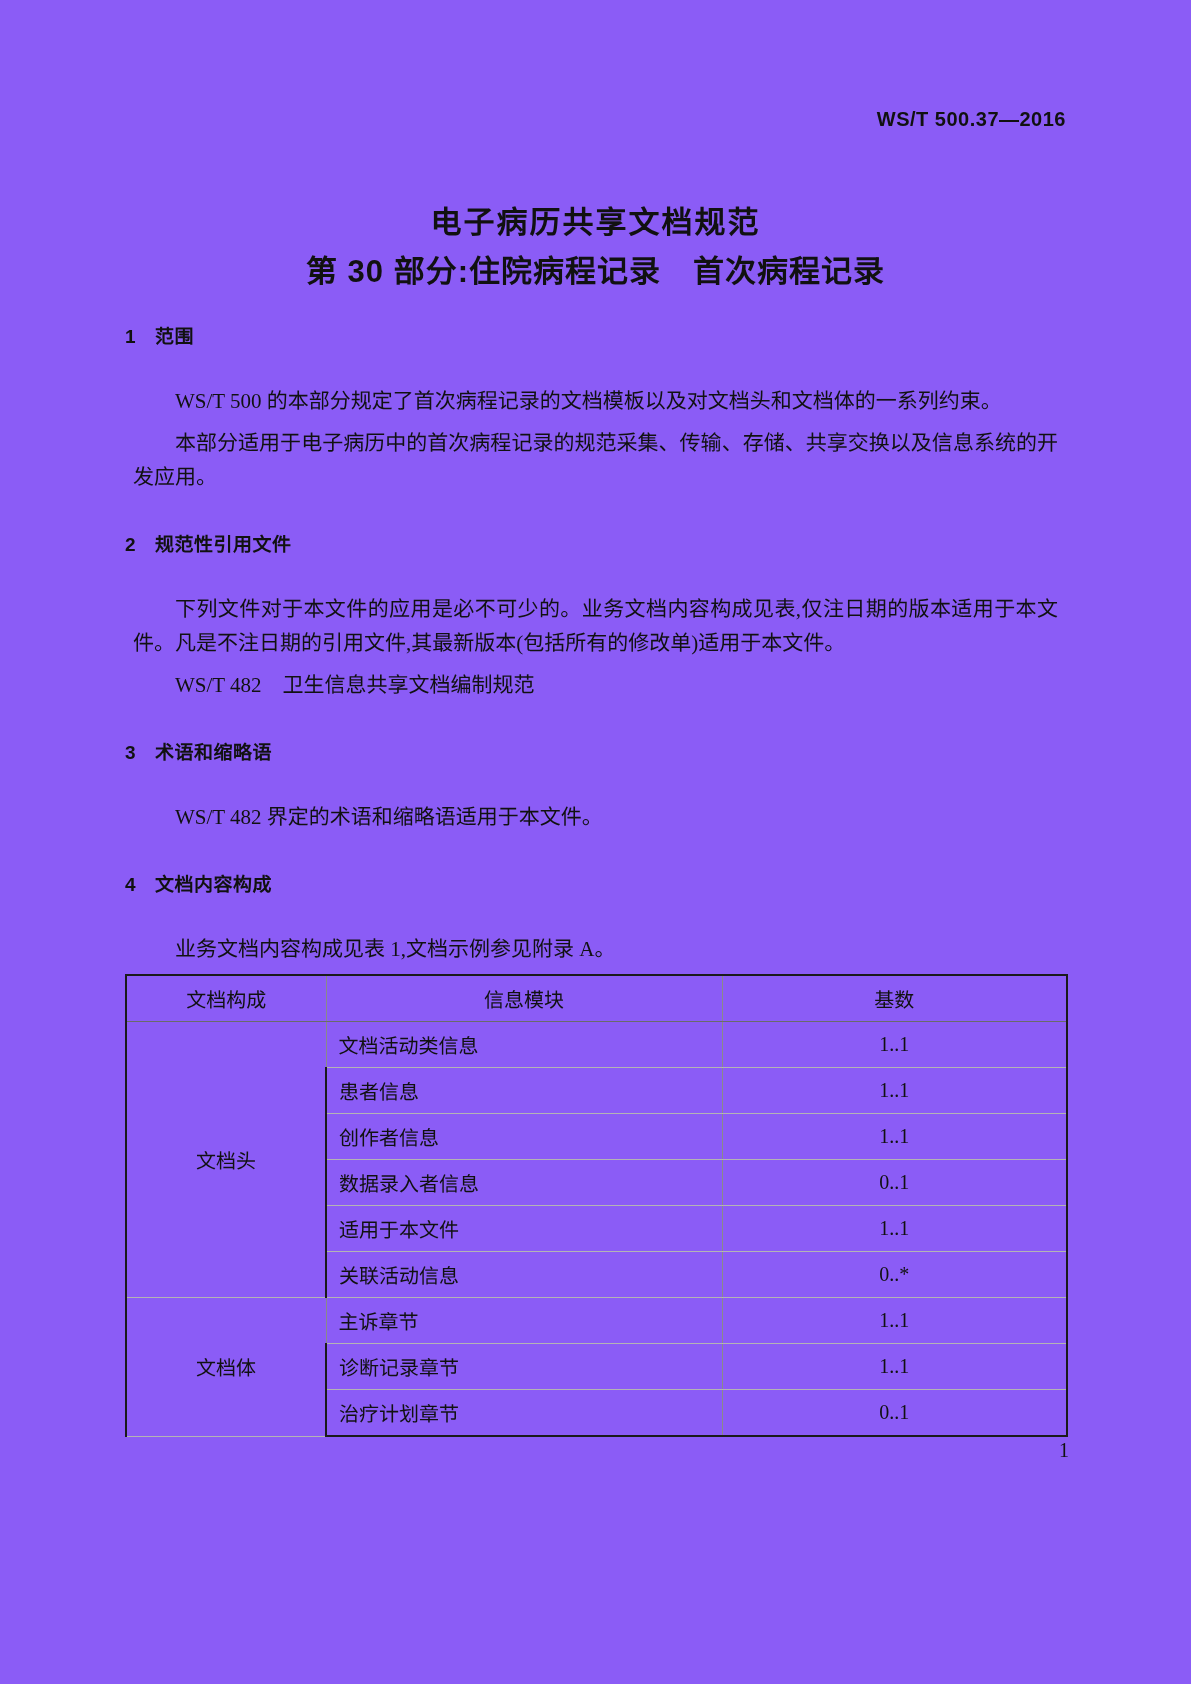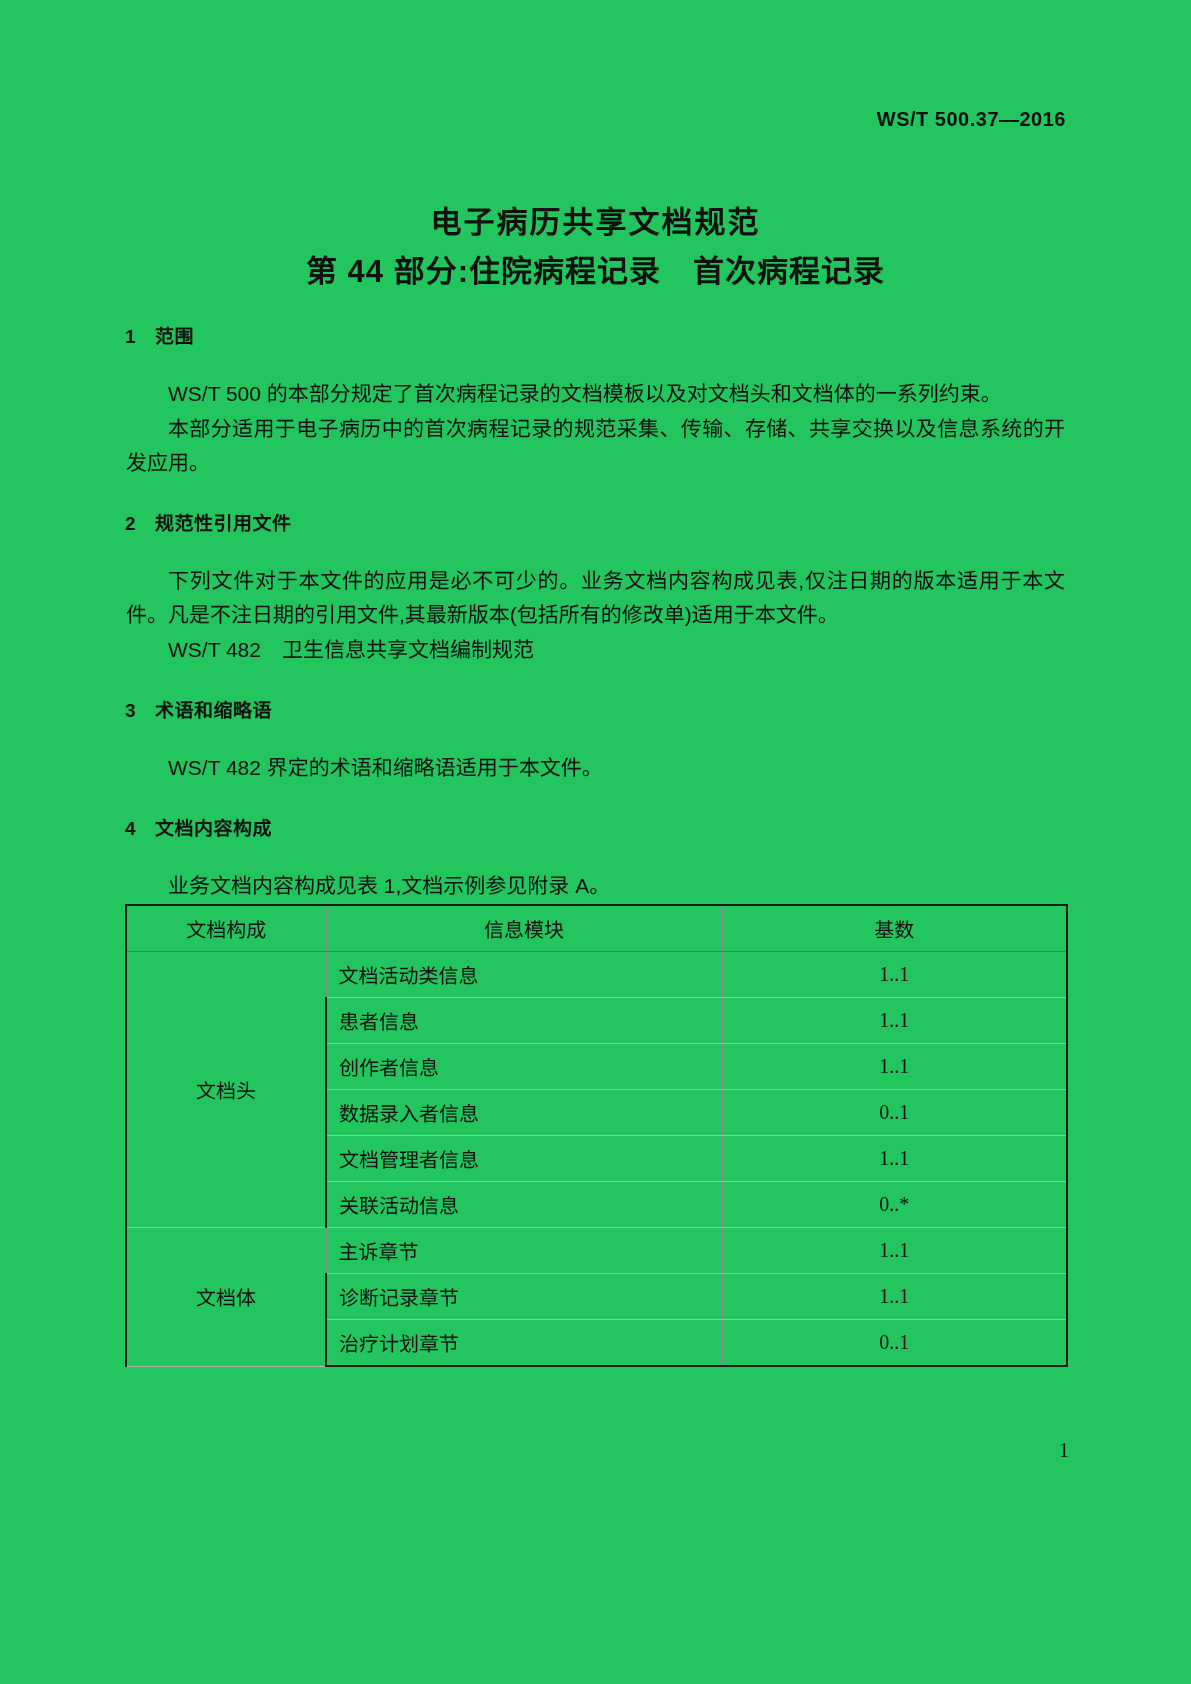--- a/index.html
+++ b/index.html
@@ -10,21 +10,21 @@
   }
   body {
     font-family: "Liberation Serif", "DejaVu Serif", serif;
     color: #111111;
   }
   .page {
     position: relative;
     width: 1191px;
     height: 1684px;
     margin: 0 auto;
-    background: #22c55e;
+    background: #8b5cf6;
     box-sizing: border-box;
     overflow: hidden;
   }
 
   
   .page-header {
     position: absolute;
     top: 108px;
     right: 125px;
     font-family: "Liberation Sans", "DejaVu Sans", sans-serif;
@@ -73,24 +73,24 @@
     padding: 0;
     line-height: 26px;
     letter-spacing: 0.5px;
   }
   h2.section-heading .num {
     display: inline-block;
     width: 30px;
   }
 
   p.body-text {
-    font-family: Liberation Sans, sans-serif;
+    font-family: Liberation Serif, serif;
     font-size: 21px;
     line-height: 34px;
-    margin: 1px;
+    margin: 8px;
     padding: 0;
     text-align: justify;
     text-justify: inter-character;
   }
   p.indent {
     text-indent: 42px;
   }
   .sp-after-heading { height: 26px; }
   .sp-before-heading { height: 30px; }
 
@@ -169,21 +169,21 @@
 </style>
 </head>
 <body>
 
 <div class="page">
 
   <div class="page-header">WS/T 500.37—2016</div>
 
   <div class="doc-title">
     <div class="line1">电子病历共享文档规范</div>
-    <div class="line2">第 44 部分:住院病程记录　首次病程记录</div>
+    <div class="line2">第 30 部分:住院病程记录　首次病程记录</div>
   </div>
 
   <div class="content">
 
     <h2 class="section-heading">
       <span class="num">1</span><span>范围</span>
     </h2>
     <div class="sp-after-heading"></div>
     <p class="body-text indent">WS/T 500 的本部分规定了首次病程记录的文档模板以及对文档头和文档体的一系列约束。</p>
     <p class="body-text indent">本部分适用于电子病历中的首次病程记录的规范采集、传输、存储、共享交换以及信息系统的开发应用。</p>
@@ -237,21 +237,21 @@
         </tr>
         <tr>
           <td class="module">创作者信息</td>
           <td class="card">1..1</td>
         </tr>
         <tr>
           <td class="module">数据录入者信息</td>
           <td class="card">0..1</td>
         </tr>
         <tr>
-          <td class="module">文档管理者信息</td>
+          <td class="module">适用于本文件</td>
           <td class="card">1..1</td>
         </tr>
         <tr>
           <td class="module">关联活动信息</td>
           <td class="card">0..*</td>
         </tr>
 
         <tr class="group-start">
           <td class="group" rowspan="3">文档体</td>
           <td class="module">主诉章节</td>

